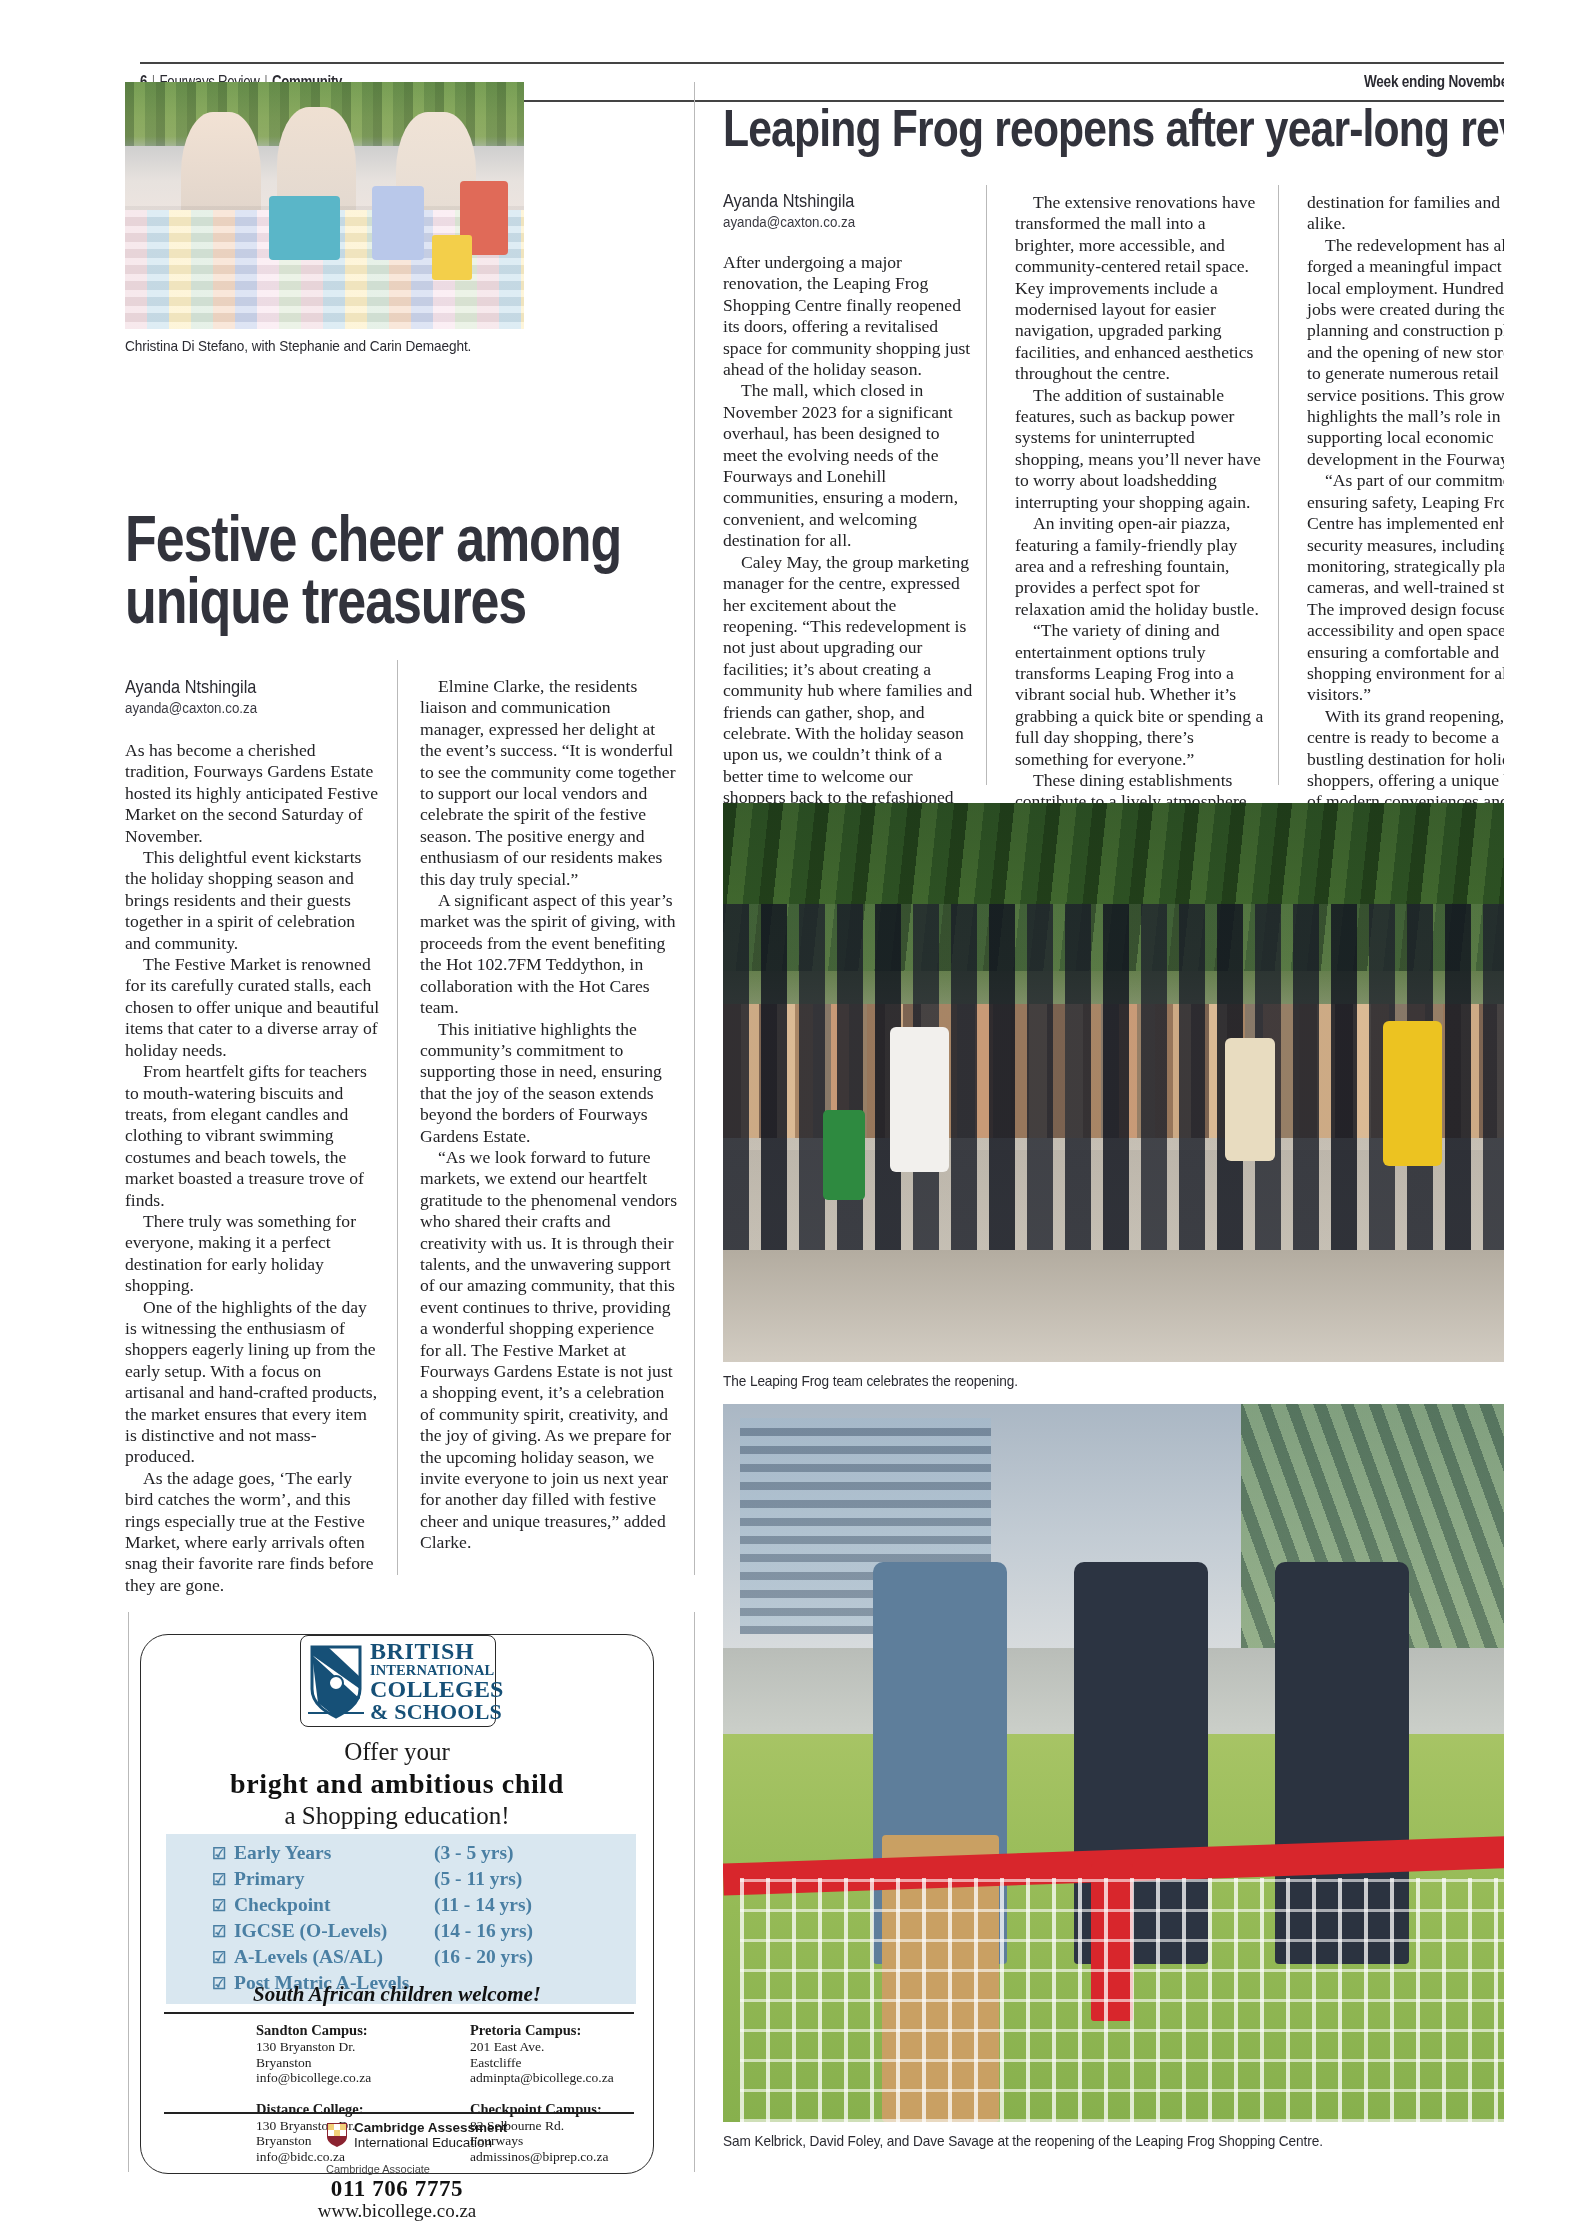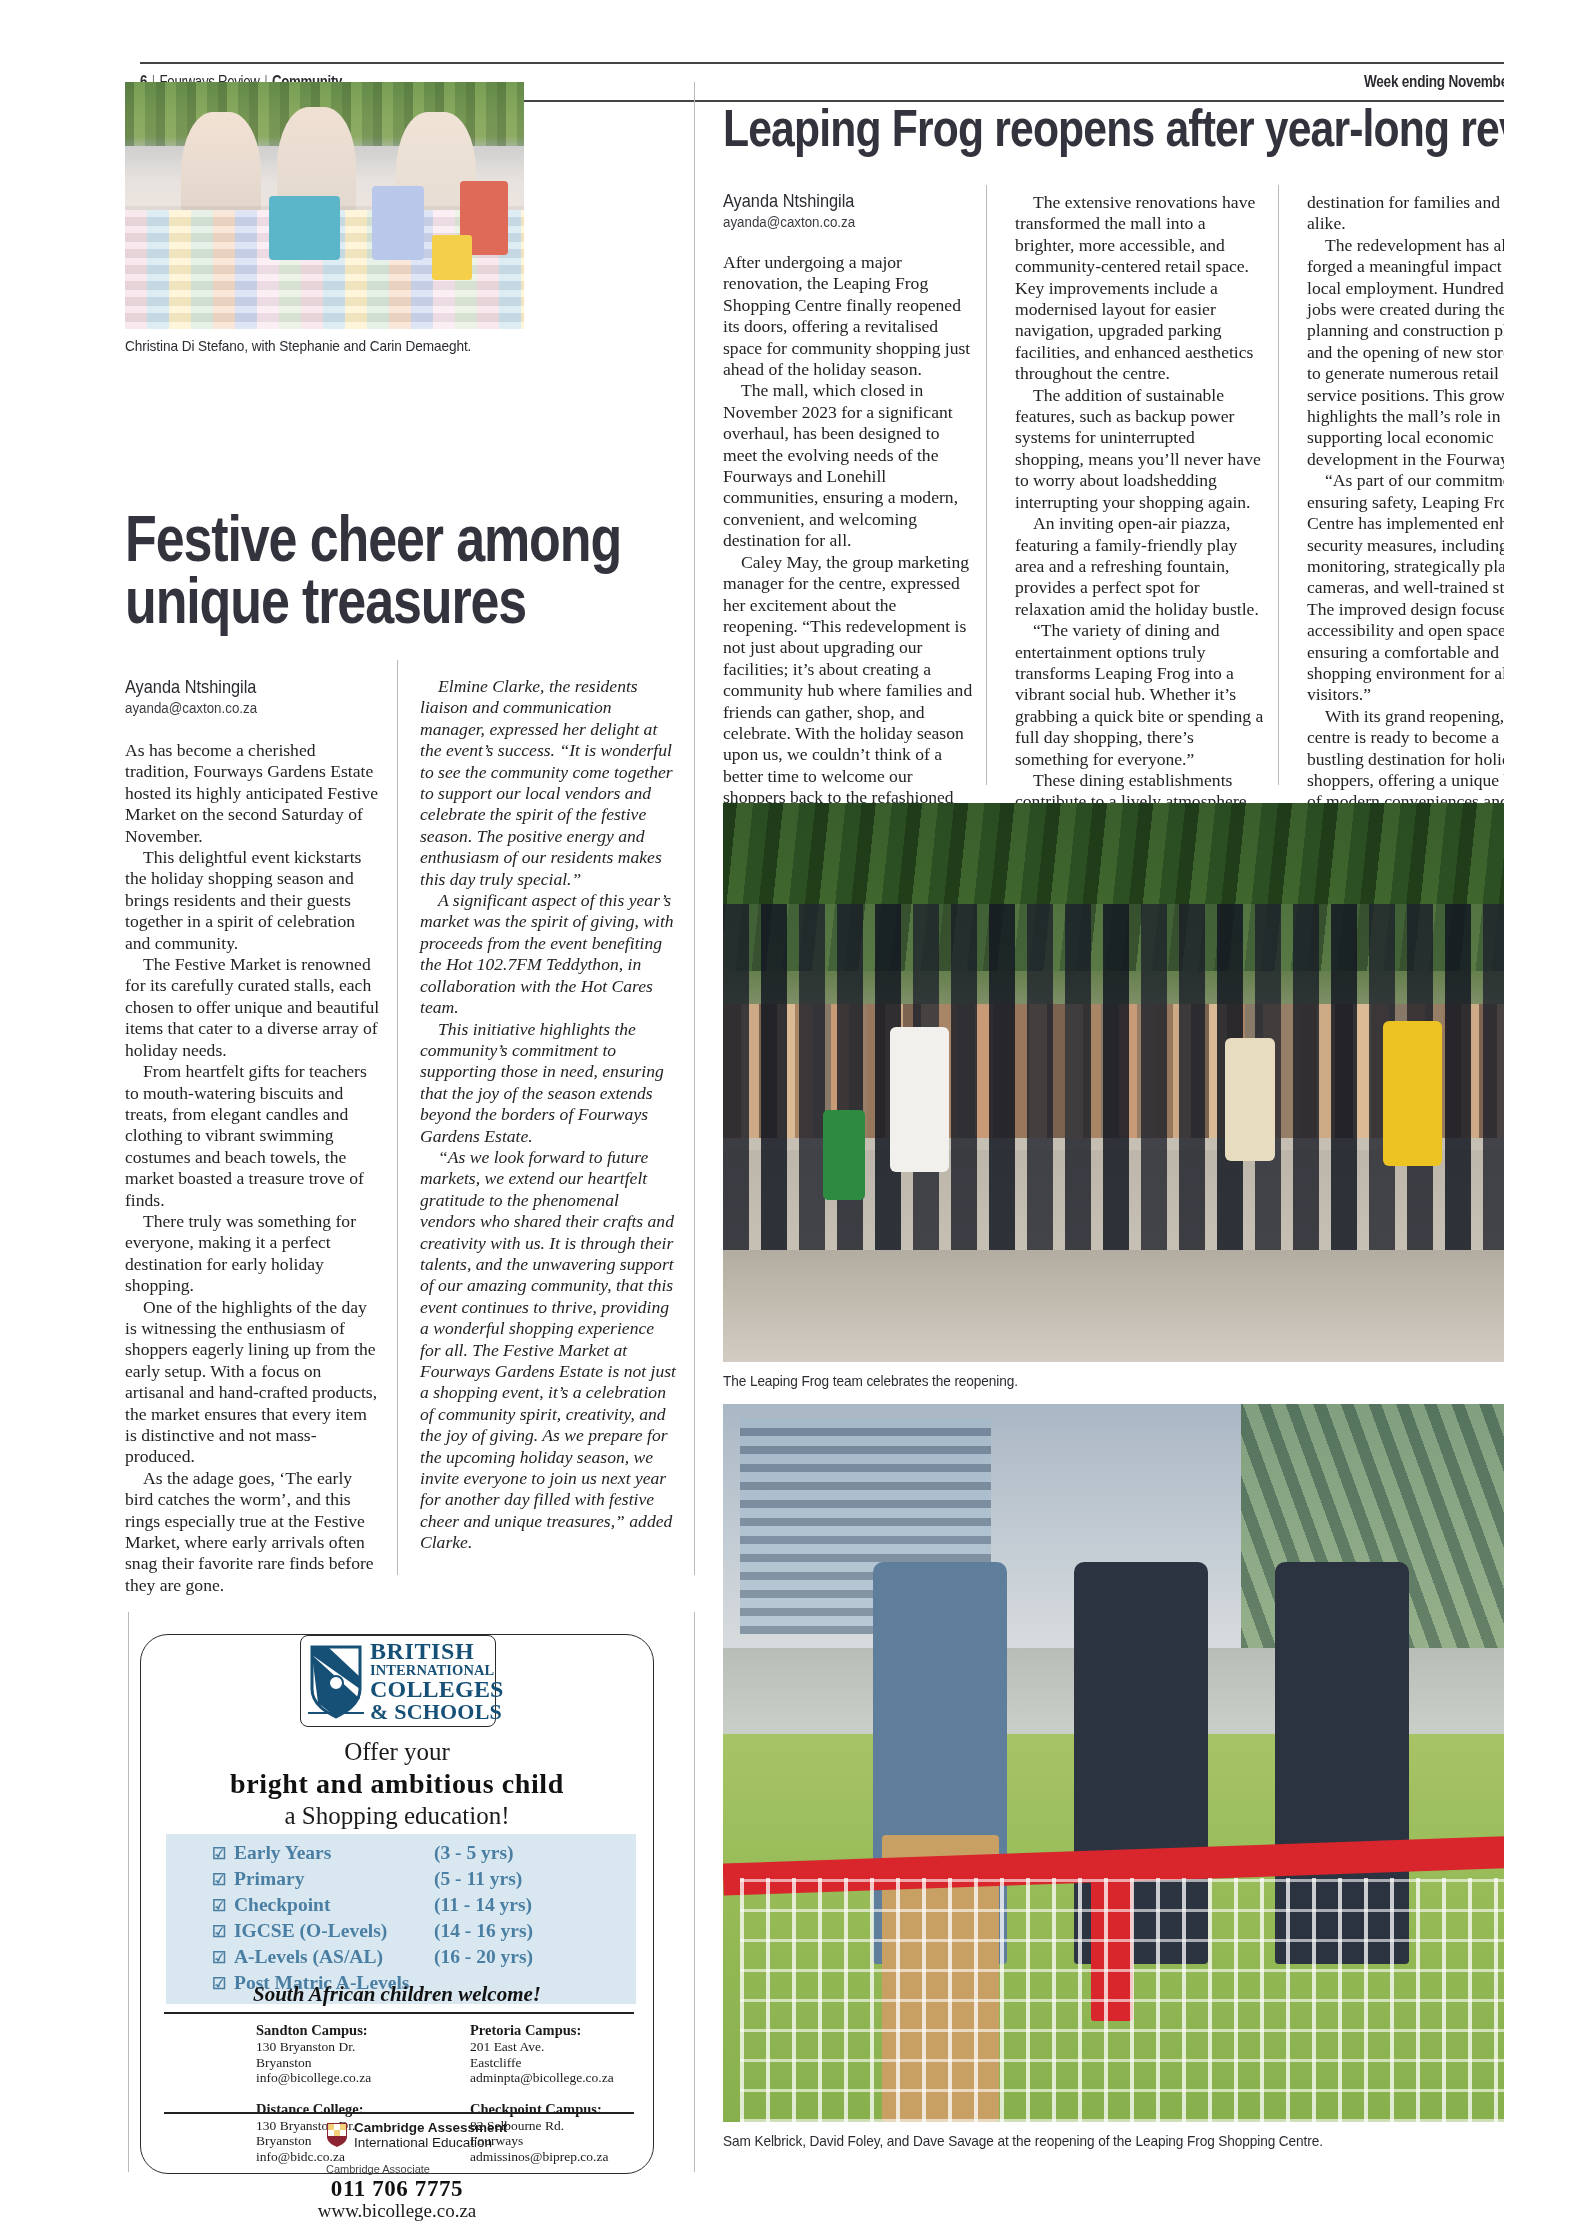--- a/index.html
+++ b/index.html
@@ -328,21 +328,21 @@
   <div class="bodycol" style="left:57px; top:740px; width:255px;">
     <p class="first">As has become a cherished tradition, Fourways Gardens Estate hosted its highly anticipated Festive Market on the second Saturday of November.</p>
     <p>This delightful event kickstarts the holiday shopping season and brings residents and their guests together in a spirit of celebration and community.</p>
     <p>The Festive Market is renowned for its carefully curated stalls, each chosen to offer unique and beautiful items that cater to a diverse array of holiday needs.</p>
     <p>From heartfelt gifts for teachers to mouth-watering biscuits and treats, from elegant candles and clothing to vibrant swimming costumes and beach towels, the market boasted a treasure trove of finds.</p>
     <p>There truly was something for everyone, making it a perfect destination for early holiday shopping.</p>
     <p>One of the highlights of the day is witnessing the enthusiasm of shoppers eagerly lining up from the early setup. With a focus on artisanal and hand-crafted products, the market ensures that every item is distinctive and not mass-produced.</p>
     <p>As the adage goes, ‘The early bird catches the worm’, and this rings especially true at the Festive Market, where early arrivals often snag their favorite rare finds before they are gone.</p>
   </div>
 
-  <div class="bodycol" style="left:352px; top:676px; width:258px;font-style:italic;">
+  <div class="bodycol" style="left:352px; top:676px; width:258px;">
     <p>Elmine Clarke, the residents liaison and communication manager, expressed her delight at the event’s success. “It is wonderful to see the community come together to support our local vendors and celebrate the spirit of the festive season. The positive energy and enthusiasm of our residents makes this day truly special.”</p>
     <p>A significant aspect of this year’s market was the spirit of giving, with proceeds from the event benefiting the Hot 102.7FM Teddython, in collaboration with the Hot Cares team.</p>
     <p>This initiative highlights the community’s commitment to supporting those in need, ensuring that the joy of the season extends beyond the borders of Fourways Gardens Estate.</p>
     <p>“As we look forward to future markets, we extend our heartfelt gratitude to the phenomenal vendors who shared their crafts and creativity with us. It is through their talents, and the unwavering support of our amazing community, that this event continues to thrive, providing a wonderful shopping experience for all. The Festive Market at Fourways Gardens Estate is not just a shopping event, it’s a celebration of community spirit, creativity, and the joy of giving. As we prepare for the upcoming holiday season, we invite everyone to join us next year for another day filled with festive cheer and unique treasures,” added Clarke.</p>
   </div>
 
   <div class="headline-main" id="headline-right">Leaping Frog reopens after year-long revamp</div>
 
   <div class="byline-block" style="left:655px; top:190px;">
     <div class="byline-name">Ayanda Ntshingila</div>

